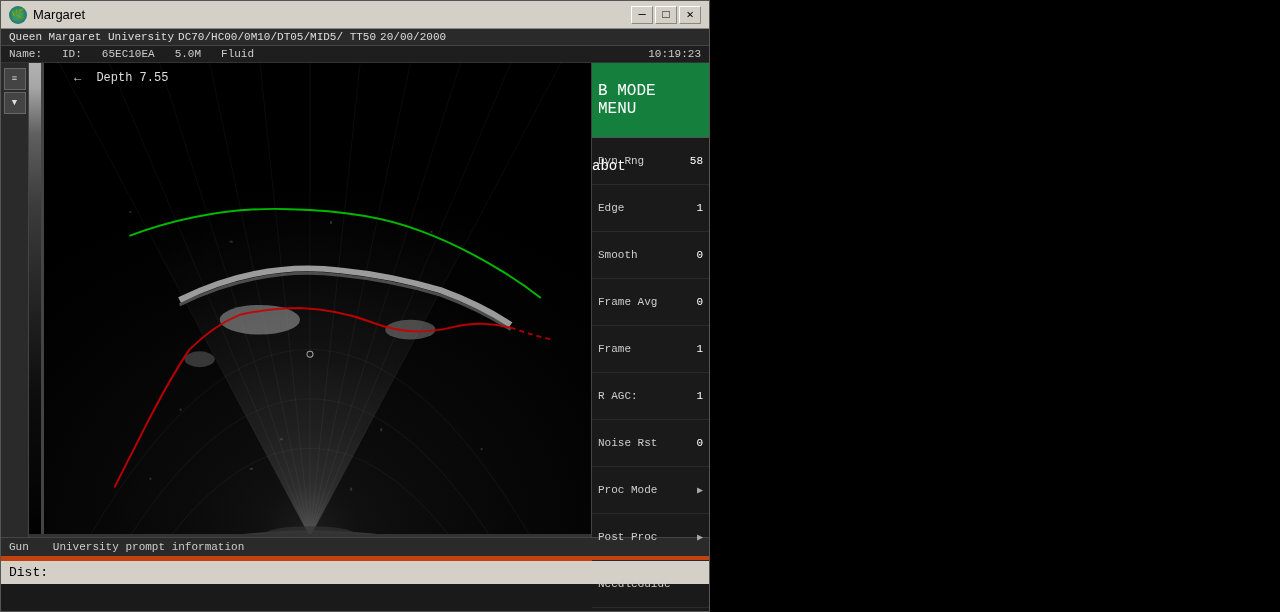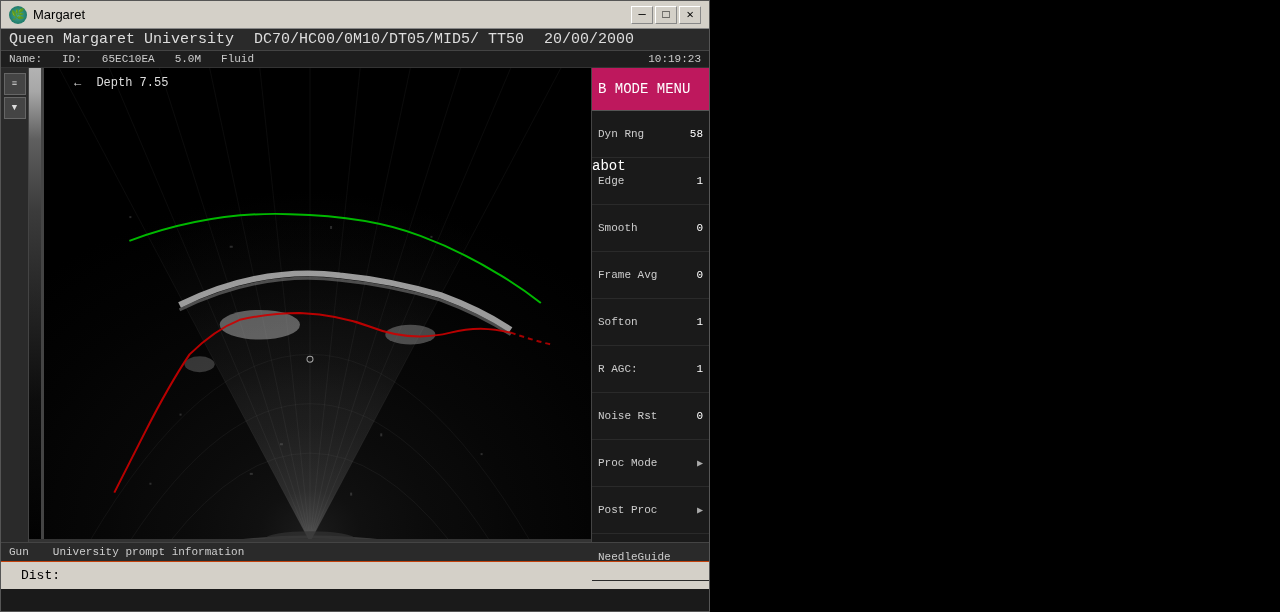--- a/index.html
+++ b/index.html
@@ -63,24 +63,24 @@
       display: flex; align-items: center; justify-content: center;
       font-size: 12px;
       cursor: pointer;
       color: #000;
     }
 
     
     .header-bar {
       background: #2a2a2a;
       color: #ddd;
-      font-size: 15px;
+      font-size: 11px;
       padding: 2px 8px;
       display: flex;
-      gap: 20px;
+      gap: 4px;
       border-bottom: 1px solid #444;
     }
     .header-info {
       background: #1e1e1e;
       color: #ccc;
       font-size: 11px;
       padding: 2px 8px;
       display: flex;
       gap: 20px;
       align-items: center;
@@ -105,24 +105,24 @@
       text-align: right;
     }
 
     
     .bmode-panel {
       width: 118px;
       background: #1a1a1a;
       border-left: 1px solid #444;
     }
     .bmode-header {
-      background: #be185d;
+      background: #15803d;
       color: #fff;
-      font-size: 14px;
-      padding: 13px 6px;
+      font-size: 16px;
+      padding: 19px 6px;
       border-bottom: 1px solid #555;
     }
     .bmode-item {
       display: flex;
       justify-content: space-between;
       align-items: center;
       padding: 17px 6px;
       border-bottom: 1px solid #2a2a2a;
       color: #ccc;
       font-size: 11px;
@@ -145,24 +145,24 @@
       display: flex;
       gap: 24px;
     }
 
     
     .dist-bar {
       background: #d4d0c8;
       height: 28px;
       display: flex;
       align-items: center;
-      padding: 0 20px;
+      padding: 0 8px;
       font-size: 13px;
       color: #000;
-      border-top: 1px solid #c2410c;
+      border-top: 5px solid #c2410c;
     }
 
     
     .toolbar-left {
       position: absolute;
       left: 0;
       top: 0;
       width: 28px;
       bottom: 0;
       background: #2a2a2a;
@@ -356,21 +356,21 @@
       </div>
       <div class="bmode-item">
         <span>Smooth</span>
         <span class="bmode-value">0</span>
       </div>
       <div class="bmode-item">
         <span>Frame Avg</span>
         <span class="bmode-value">0</span>
       </div>
       <div class="bmode-item">
-        <span>Softon</span>
+        <span>Frame</span>
         <span class="bmode-value">1</span>
       </div>
       <div class="bmode-item">
         <span>R AGC:</span>
         <span class="bmode-value">1</span>
       </div>
       <div class="bmode-item">
         <span>Noise Rst</span>
         <span class="bmode-value">0</span>
       </div>

